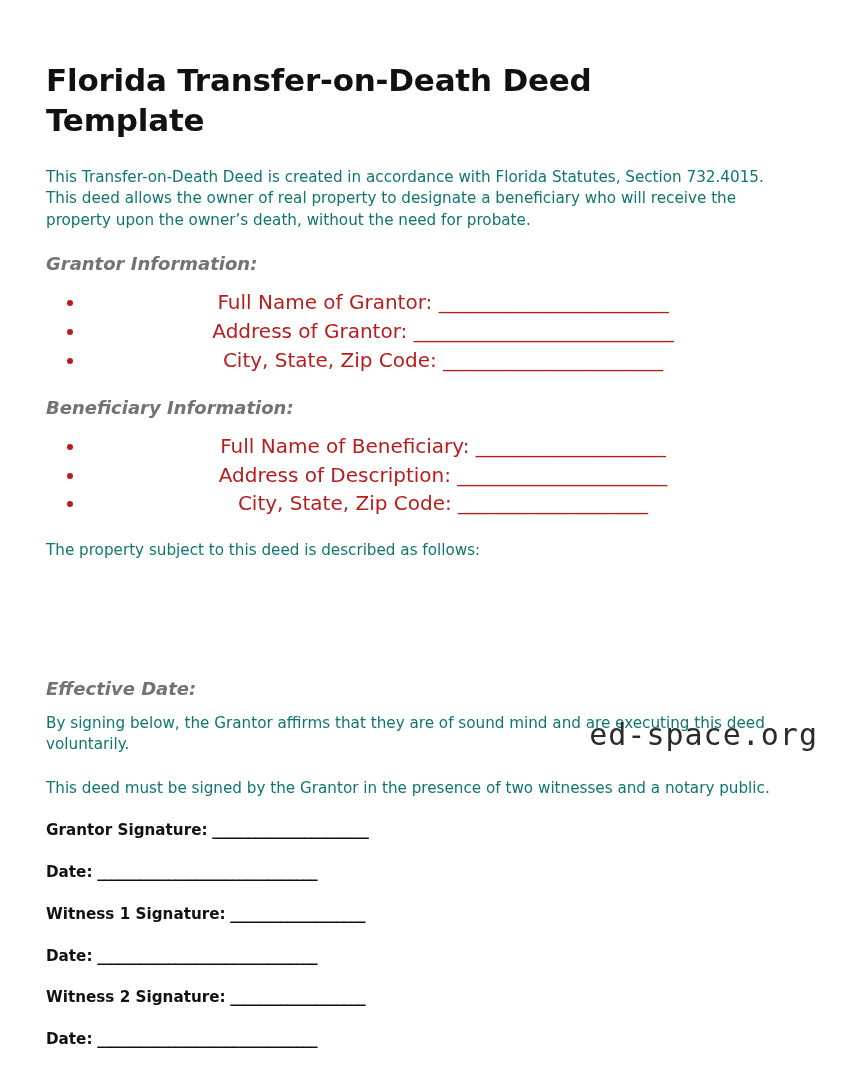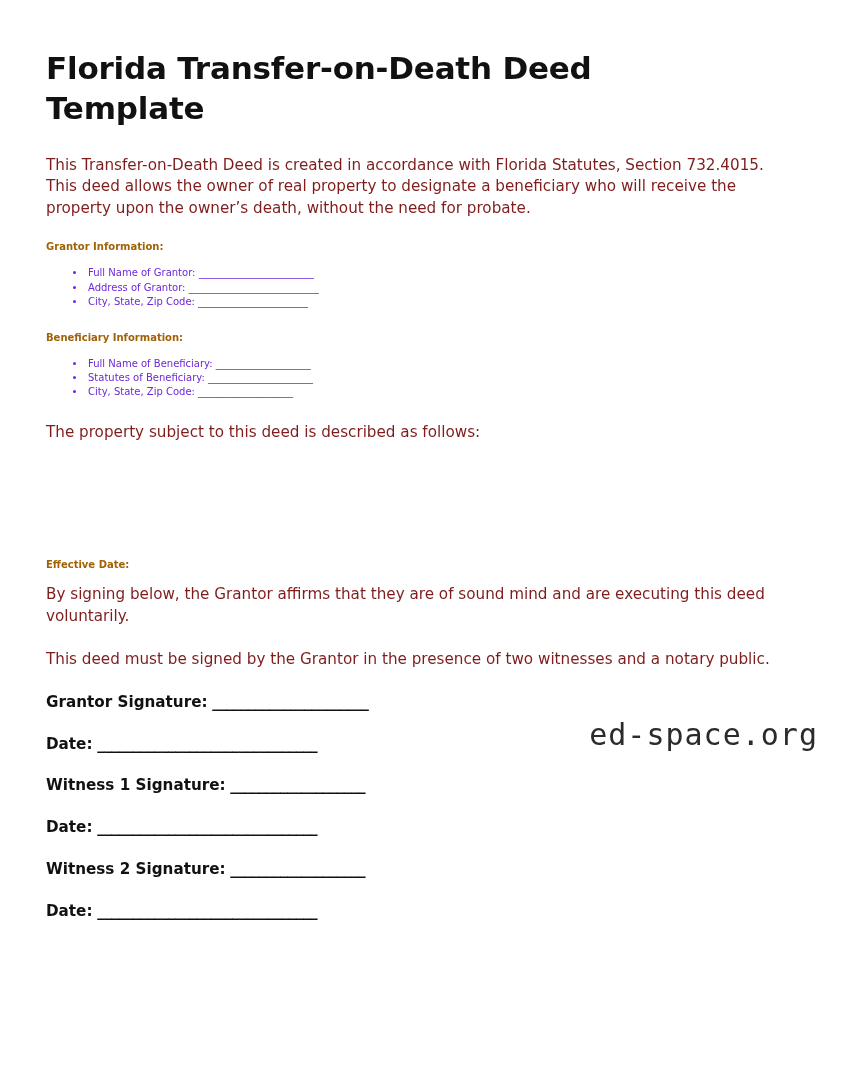--- a/index.html
+++ b/index.html
@@ -12,56 +12,58 @@
     height: 1092px;
     font-family: "DejaVu Sans", sans-serif;
     color: #1a1a1a;
     overflow: hidden;
     position: relative;
   }
   .page {
     box-sizing: border-box;
     width: 844px;
     height: 774px;
-    padding: 48px 46px 0 46px;
+    padding: 60px 46px 0 46px;
     position: relative;
     border-radius: 30px;
   }
   .doc-title {
     font-size: 31px;
     font-weight: bold;
     line-height: 1.30;
     letter-spacing: -0.2px;
     margin: 0 0 26px 0;
     color: #111111;
     max-width: 640px;
   }
   p.para {
     font-size: 15.2px;
     line-height: 1.42;
     margin: 0 0 22px 0;
-    color: #7f1d1d;
+    color: #0f766e;
     max-width: 745px;
   }
   h2.section-heading {
-    font-size: 10px;
+    font-size: 18px;
     font-weight: bold;
     margin: 0 0 14px 0;
-    color: #a16207;
+    color: #737373;
+    font-style: italic;
   }
   ul.field-list {
     list-style: disc;
     margin: 0 0 22px 0;
     padding-left: 40px;
   }
   ul.field-list li {
-    font-size: 10px;
+    font-size: 20px;
     line-height: 1.44;
-    color: #6d28d9;
+    color: #b91c1c;
     padding-left: 2px;
+    text-align: center;
   }
   .blank-line-row {
     margin: 0 0 10px 0;
     height: 30px;
     display: block;
   }
   .blank-line-row .rule {
     display: inline-block;
     font-size: 15.2px;
     line-height: 1;
@@ -111,21 +113,21 @@
   <h2 class="section-heading">Grantor Information:</h2>
   <ul class="field-list">
     <li>Full Name of Grantor: _______________________</li>
     <li>Address of Grantor: __________________________</li>
     <li>City, State, Zip Code: ______________________</li>
   </ul>
 
   <h2 class="section-heading">Beneficiary Information:</h2>
   <ul class="field-list">
     <li>Full Name of Beneficiary: ___________________</li>
-    <li>Statutes of Beneficiary: _____________________</li>
+    <li>Address of Description: _____________________</li>
     <li>City, State, Zip Code: ___________________</li>
   </ul>
 
   <p class="para prop-intro">The property subject to this deed is described as follows:</p>
   <div class="prop-lines">
     <div class="blank-line-row">
       <span class="rule">_________________________________________</span>
     </div>
     <div class="blank-line-row">
       <span class="rule">_________________________________________</span>

